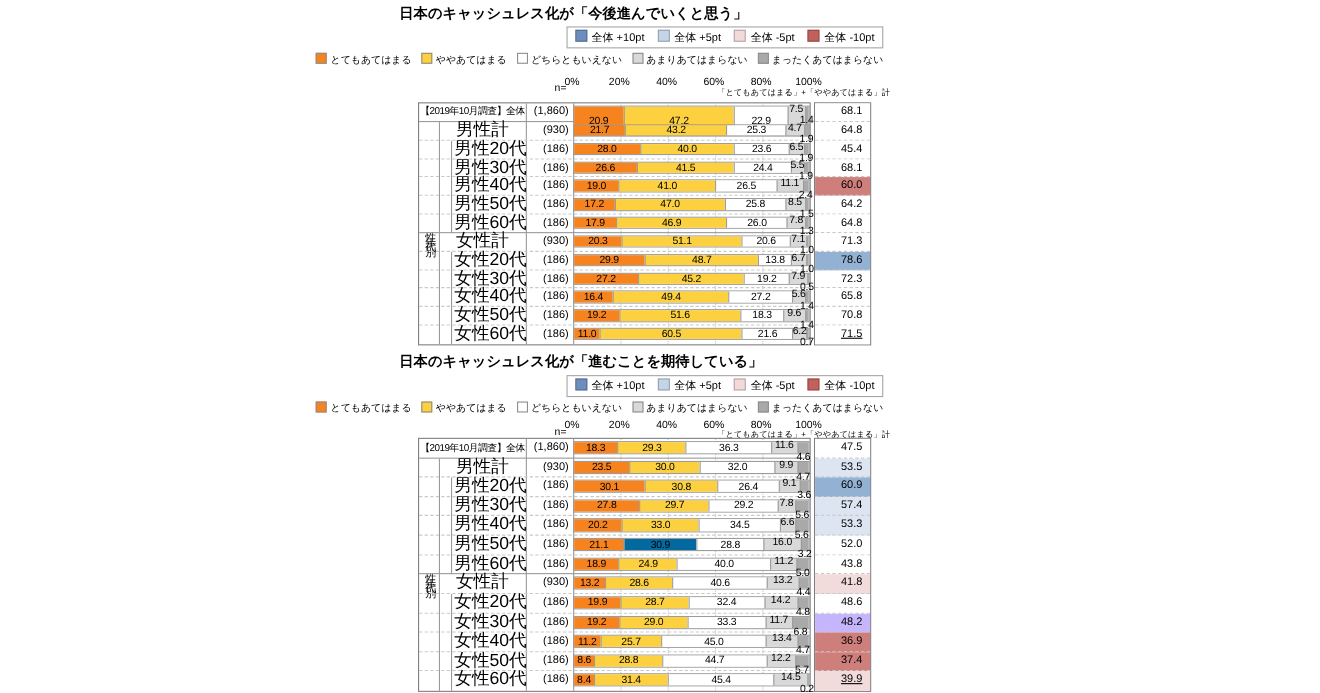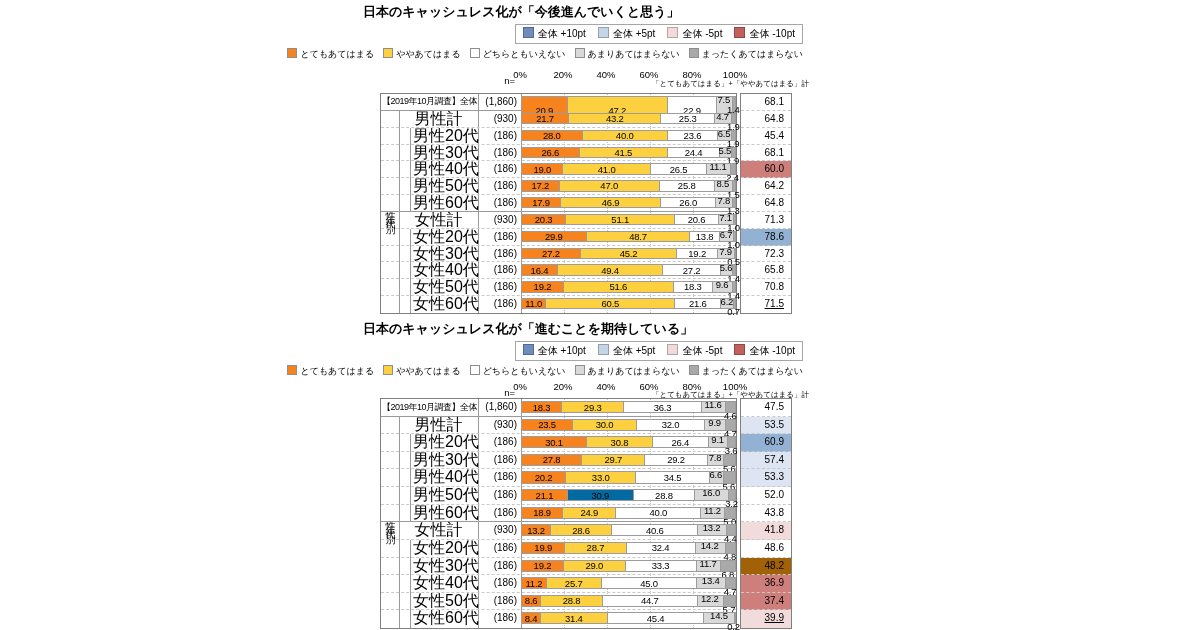--- a/index.html
+++ b/index.html
@@ -606,19 +606,19 @@
       <div class="totals" style="top:81px;height:229px">
         <div class="tcell " style="top:0px;height:17.615384615384617px;line-height:16.615384615384617px;background:#ffffff">47.5</div>
         <div class="tcell " style="top:17.615384615384617px;height:17.615384615384617px;line-height:16.615384615384617px;background:#dce5f1">53.5</div>
         <div class="tcell " style="top:35.23076923076923px;height:17.615384615384617px;line-height:16.615384615384617px;background:#93b1d3">60.9</div>
         <div class="tcell " style="top:52.846153846153854px;height:17.615384615384617px;line-height:16.615384615384617px;background:#dce5f1">57.4</div>
         <div class="tcell " style="top:70.46153846153847px;height:17.615384615384617px;line-height:16.615384615384617px;background:#dce5f1">53.3</div>
         <div class="tcell " style="top:88.07692307692308px;height:17.615384615384617px;line-height:16.615384615384617px;background:#ffffff">52.0</div>
         <div class="tcell " style="top:105.69230769230771px;height:17.615384615384617px;line-height:16.615384615384617px;background:#ffffff">43.8</div>
         <div class="tcell " style="top:123.30769230769232px;height:17.615384615384617px;line-height:16.615384615384617px;background:#f2dcdb">41.8</div>
         <div class="tcell " style="top:140.92307692307693px;height:17.615384615384617px;line-height:16.615384615384617px;background:#ffffff">48.6</div>
-        <div class="tcell " style="top:158.53846153846155px;height:17.615384615384617px;line-height:16.615384615384617px;background:#a16207">48.2</div>
+        <div class="tcell " style="top:158.53846153846155px;height:17.615384615384617px;line-height:16.615384615384617px;background:#c4b5fd">48.2</div>
         <div class="tcell " style="top:176.15384615384616px;height:17.615384615384617px;line-height:16.615384615384617px;background:#ce7e7b">36.9</div>
         <div class="tcell " style="top:193.76923076923077px;height:17.615384615384617px;line-height:16.615384615384617px;background:#ce7e7b">37.4</div>
         <div class="tcell last" style="top:211.38461538461542px;height:17.615384615384617px;line-height:16.615384615384617px;background:#f2dcdb">39.9</div>
       </div>
     </div>
   </div>
 
 </body></html>

